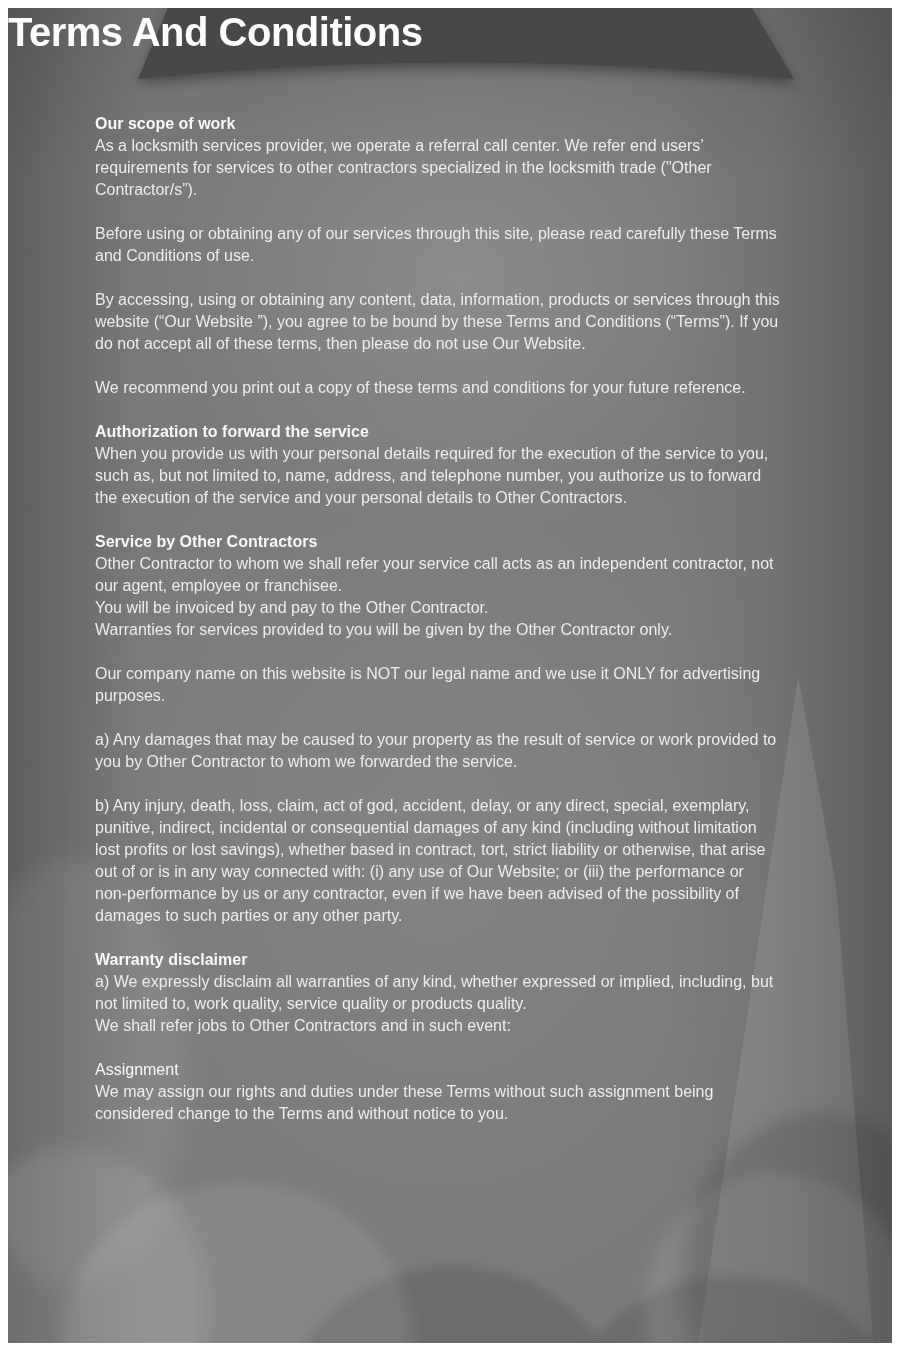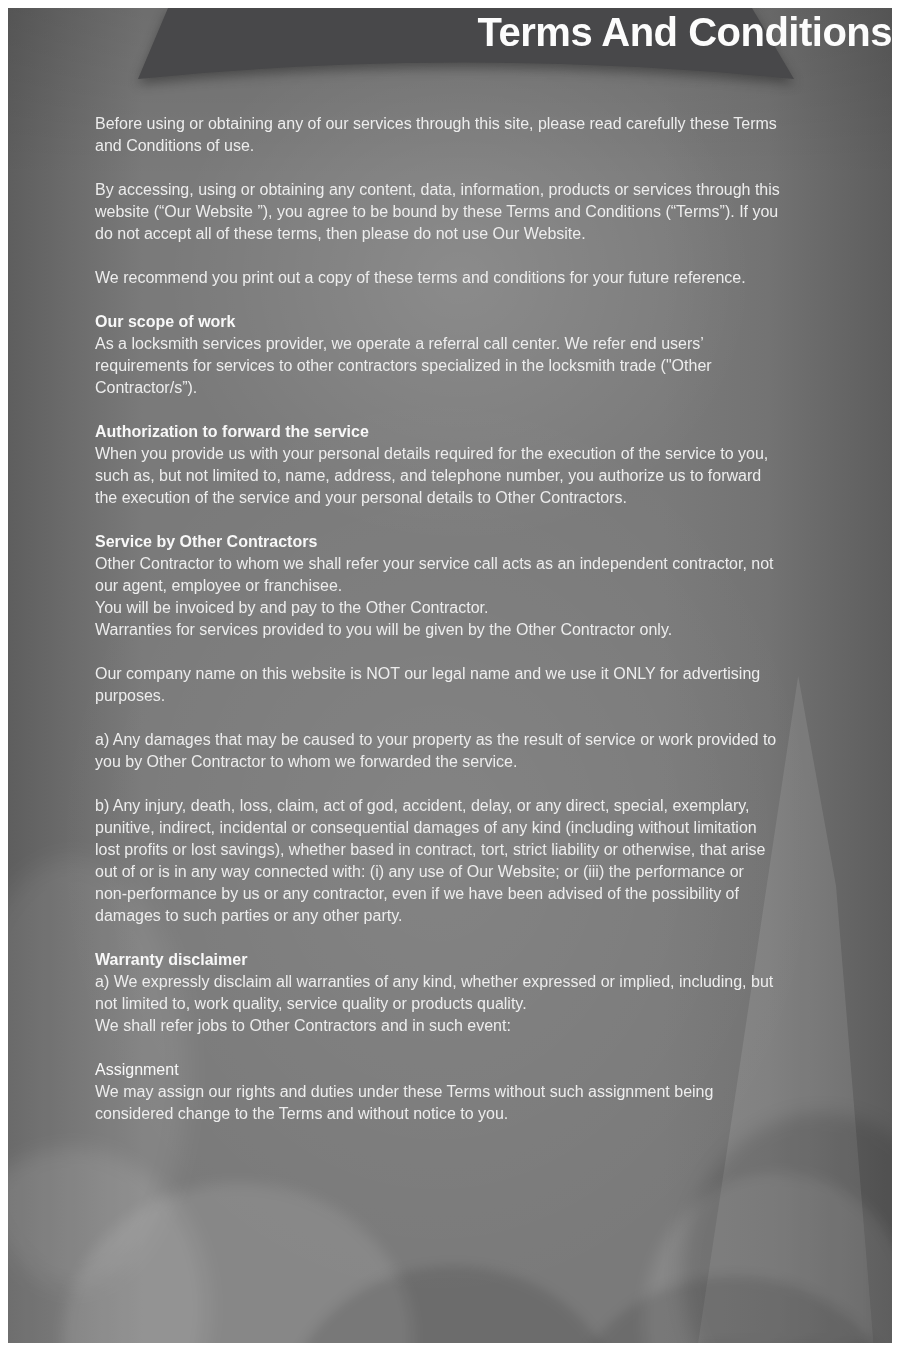--- a/index.html
+++ b/index.html
@@ -39,21 +39,21 @@
   .corner-dark-br { right: -70px; bottom: -90px; width: 280px; height: 320px; background: rgba(0,0,0,0.13); filter: blur(9px); }
 
   
   .ribbon-svg {
     position: absolute; left: 8px; top: 8px; width: 884px; height: 100px;
     display: block;
   }
   .ribbon-path { filter: drop-shadow(0 5px 6px rgba(25,25,25,0.45)); }
   .banner-title {
     position: absolute; left: 8px; top: 10px; width: 884px;
-    text-align: right;
+    text-align: left;
     font-size: 40px; font-weight: 600; letter-spacing: -0.5px;
     color: #fcfcfc;
   }
 
   
   .content {
     position: absolute; left: 95px; top: 91px; width: 712px;
     color: #ededed; font-size: 16px; line-height: 22px;
   }
   .content p { margin: 22px 0 0 0; white-space: pre-line; }
@@ -80,33 +80,33 @@
 
   <svg class="ribbon-svg" viewBox="0 0 884 100" aria-hidden="true">
     <path class="ribbon-path" d="M 160 0 L 744 0 L 786 71 Q 452 38 130 71 Z" fill="#48484a"></path>
   </svg>
 
   <div class="banner-title">Terms And Conditions</div>
 
   <div class="content">
 
     <section>
+      <p class="h">Our scope of work</p>
+      <p class="cont">As a locksmith services provider, we operate a referral call center. We refer end users’
+requirements for services to other contractors specialized in the locksmith trade ("Other
+Contractor/s”).</p>
+    </section>
+
+    <section>
       <p>Before using or obtaining any of our services through this site, please read carefully these Terms
 and Conditions of use.</p>
       <p>By accessing, using or obtaining any content, data, information, products or services through this
 website (“Our Website ”), you agree to be bound by these Terms and Conditions (“Terms”). If you
 do not accept all of these terms, then please do not use Our Website.</p>
       <p>We recommend you print out a copy of these terms and conditions for your future reference.</p>
-    </section>
-
-    <section>
-      <p class="h">Our scope of work</p>
-      <p class="cont">As a locksmith services provider, we operate a referral call center. We refer end users’
-requirements for services to other contractors specialized in the locksmith trade ("Other
-Contractor/s”).</p>
     </section>
 
     <section>
       <p class="h">Authorization to forward the service</p>
       <p class="cont">When you provide us with your personal details required for the execution of the service to you,
 such as, but not limited to, name, address, and telephone number, you authorize us to forward
 the execution of the service and your personal details to Other Contractors.</p>
     </section>
 
     <section>

